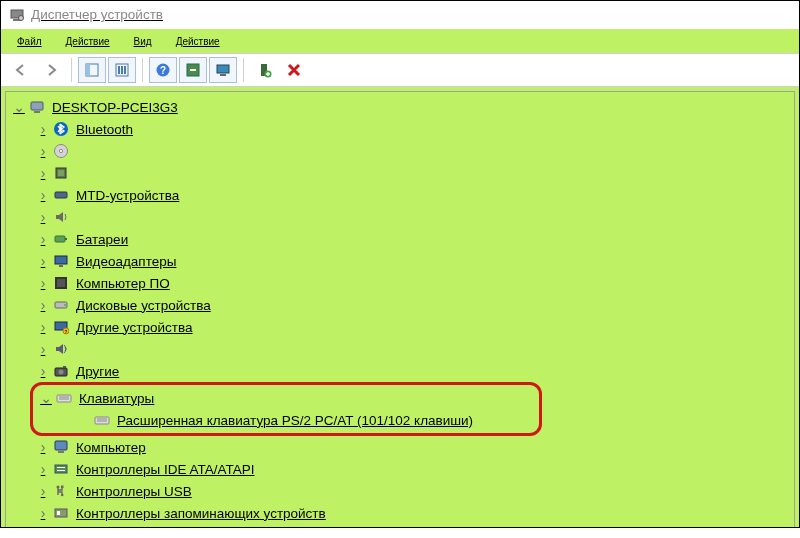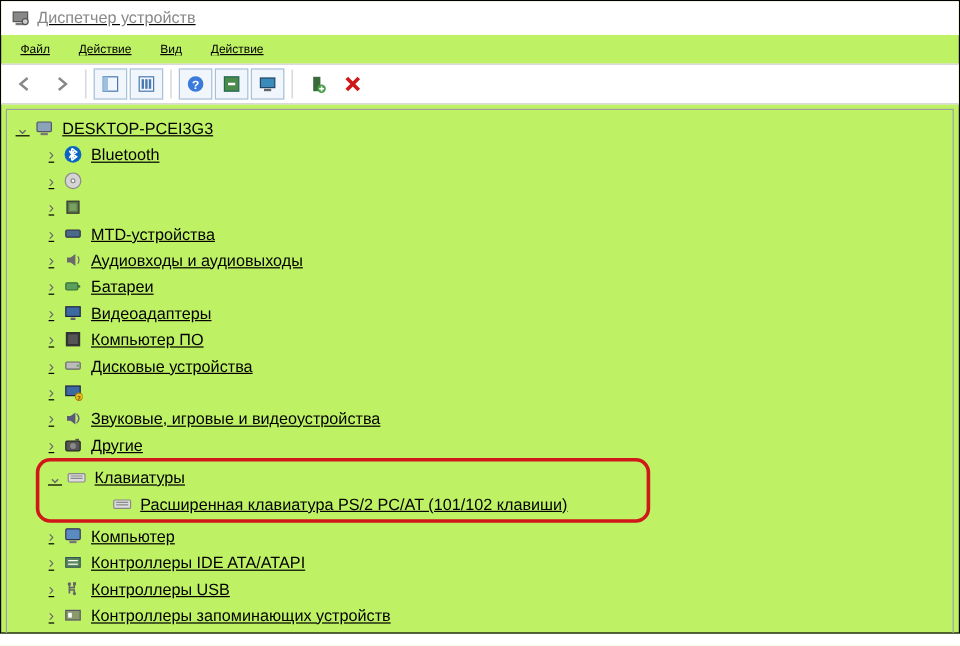--- a/index.html
+++ b/index.html
@@ -319,21 +319,20 @@
               </span>
               <span>MTD-устройства</span>
             </div>
             <div class="row indent-2">
               <span class="toggle">›</span>
               <span class="dev-icon">
                 <svg width="16" height="16">
                   <use href="#i-audio"></use>
                 </svg>
               </span>
-              <span>Аудиовходы и аудиовыходы</span>
             </div>
             <div class="row indent-2">
               <span class="toggle">›</span>
               <span class="dev-icon">
                 <svg width="16" height="16">
                   <use href="#i-battery"></use>
                 </svg>
               </span>
               <span>Батареи</span>
             </div>
@@ -364,29 +363,29 @@
               </span>
               <span>Дисковые устройства</span>
             </div>
             <div class="row indent-2">
               <span class="toggle">›</span>
               <span class="dev-icon">
                 <svg width="16" height="16">
                   <use href="#i-other"></use>
                 </svg>
               </span>
+              <span>Другие устройства</span>
             </div>
             <div class="row indent-2">
               <span class="toggle">›</span>
               <span class="dev-icon">
                 <svg width="16" height="16">
                   <use href="#i-sound"></use>
                 </svg>
               </span>
-              <span>Звуковые, игровые и видеоустройства</span>
             </div>
             <div class="row indent-2">
               <span class="toggle">›</span>
               <span class="dev-icon">
                 <svg width="16" height="16">
                   <use href="#i-camera"></use>
                 </svg>
               </span>
               <span>Другие</span>
             </div>

